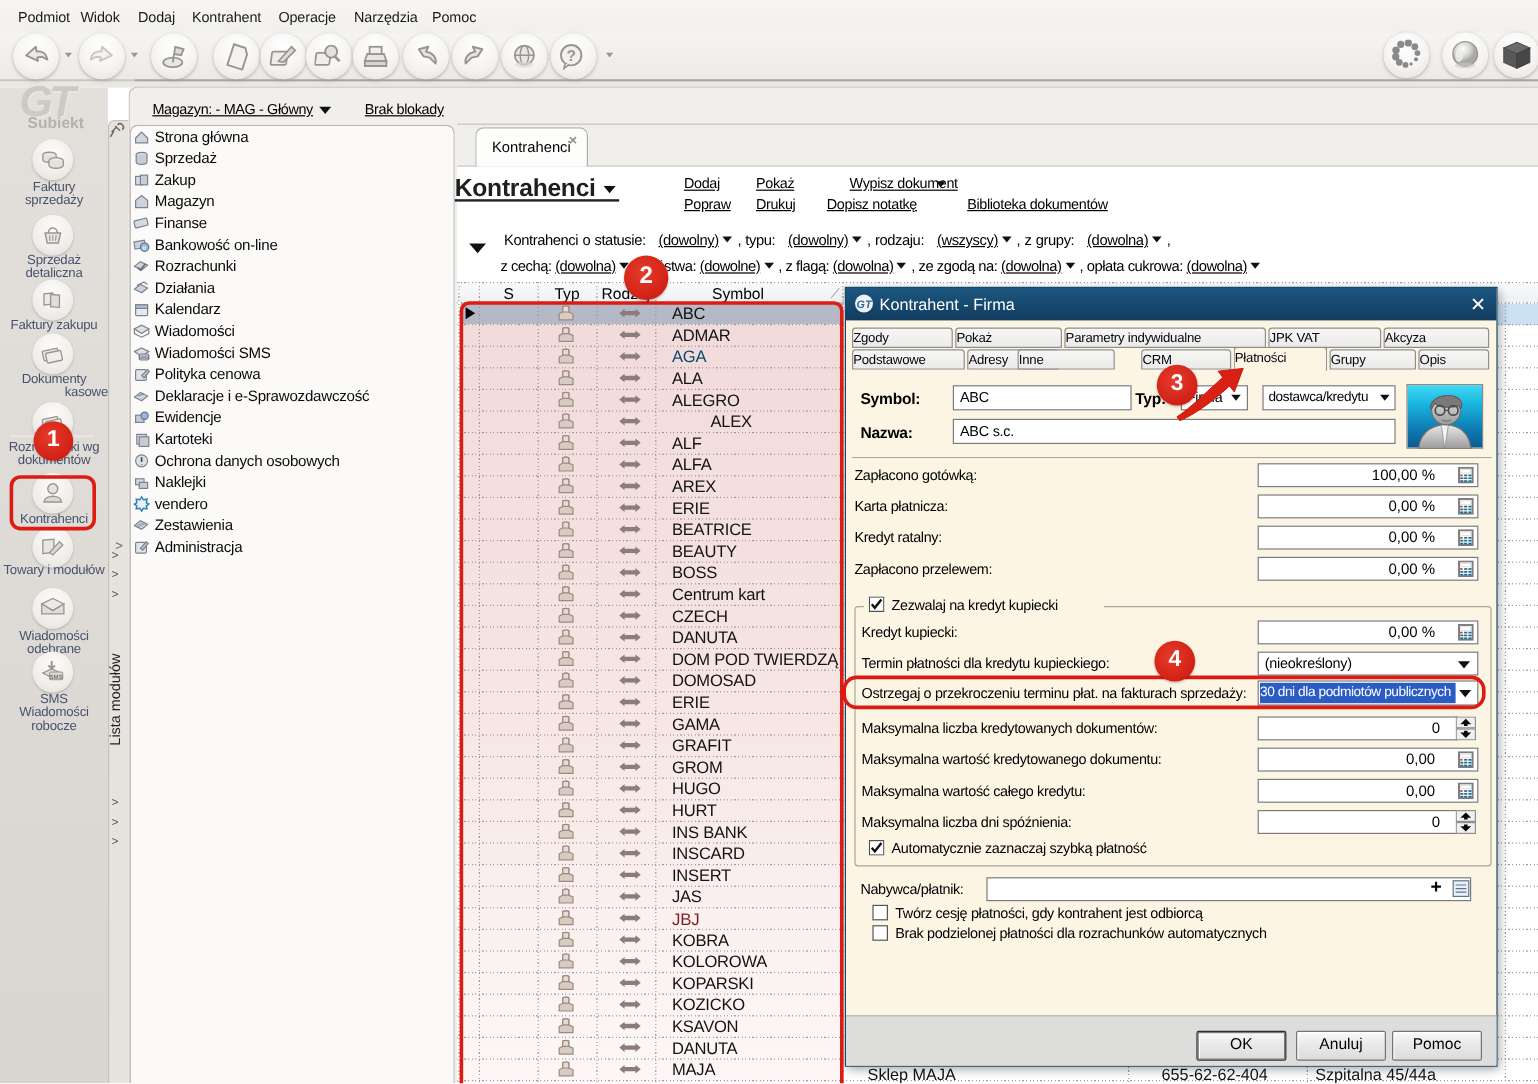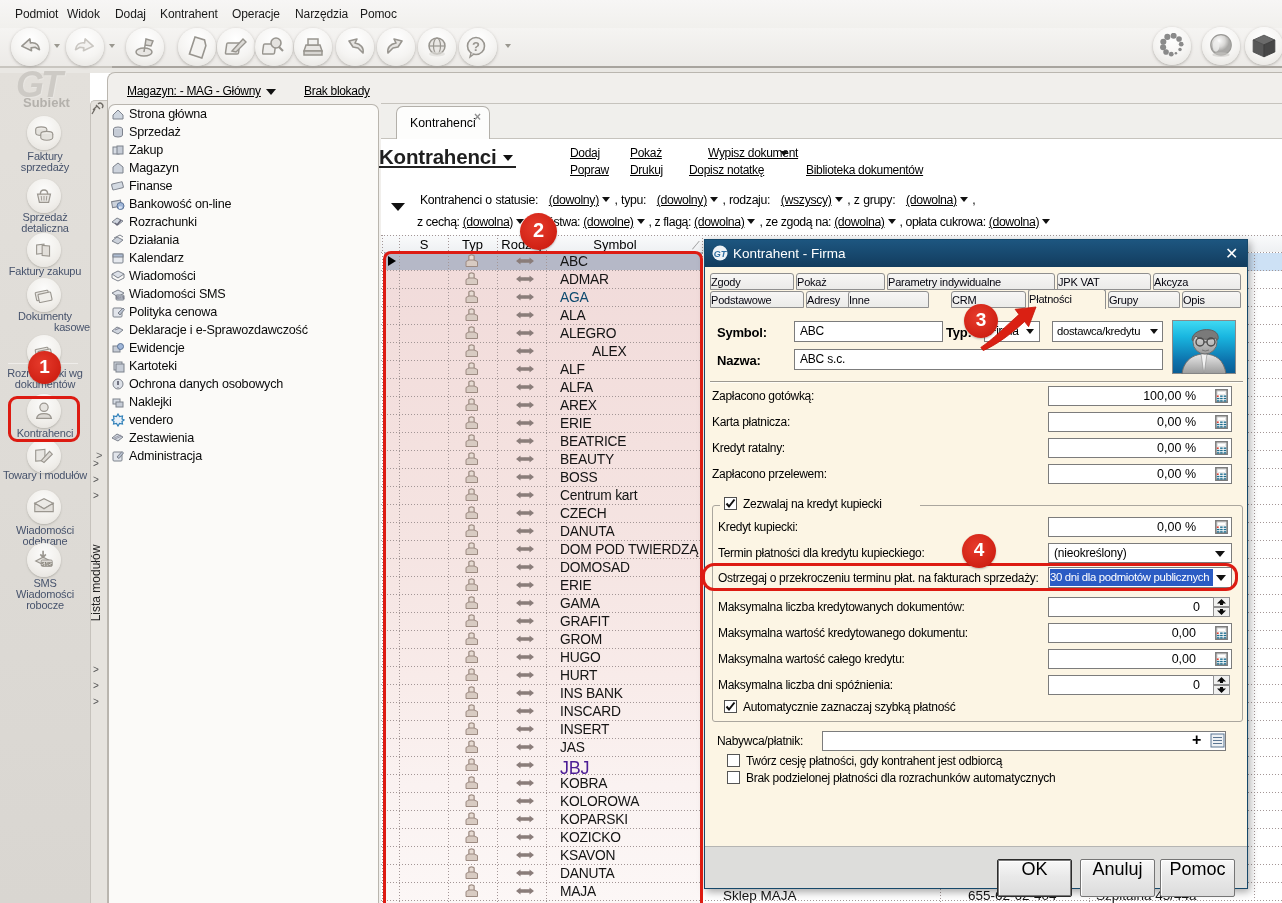--- a/index.html
+++ b/index.html
@@ -10,21 +10,21 @@
 .circ{position:absolute;border-radius:50%;background:radial-gradient(circle at 42% 38%,#e63b2c,#d02114 70%,#c41a0e);color:#fff;font-weight:bold;text-align:center;z-index:60;box-shadow:0 1px 2px rgba(0,0,0,.25)}
 .redbox{position:absolute;border:3px solid #dd1b12;border-radius:9px;z-index:55}
 .dotv{position:absolute;width:1px;background-image:repeating-linear-gradient(to bottom,#a39696 0,#a39696 1px,transparent 1px,transparent 3px)}
 .doth{position:absolute;height:1px;background-image:repeating-linear-gradient(to right,#a39696 0,#a39696 1px,transparent 1px,transparent 3px)}
 .tbtn{position:absolute;border-radius:50%;background:radial-gradient(circle at 50% 30%,#ffffff,#f5f4f2 55%,#e4e2de 100%);box-shadow:0 1px 3px rgba(160,158,152,.8)}
 .fld{position:absolute;background:#fff;border:1px solid #7c7c7c;font-size:12px;letter-spacing:-0.2px;color:#000;white-space:nowrap;overflow:hidden}
 .blbl{position:absolute;font-weight:bold;font-size:13px;letter-spacing:-0.2px;color:#000}
 .lbl{position:absolute;font-size:12px;letter-spacing:-0.3px;color:#000000;white-space:nowrap}
 .cb{position:absolute;width:13px;height:13px;background:#fff;border:1px solid #555}
 .calc{position:absolute;width:15px;height:14px}
-.btn3{position:absolute;width:75px;height:38px;background:linear-gradient(#f9f9f9,#e9e9e9 45%,#dcdcdc);border:1px solid #757575;border-radius:2px;text-align:center;font-size:18px;line-height:19px;color:#000}
+.btn3{position:absolute;width:75px;height:25px;background:linear-gradient(#f9f9f9,#e9e9e9 45%,#dcdcdc);border:1px solid #757575;border-radius:2px;text-align:center;font-size:13px;line-height:19px;color:#000}
 .tab{position:absolute;height:17px;background:linear-gradient(#f7f6f5,#ebebe9);border:1px solid #8f8f8f;border-radius:3px 3px 0 0;font-size:11px;letter-spacing:-0.2px;line-height:16px;color:#05050f}
 </style></head>
 <body>
 <div id="app">
 
 <div class="abs" style="left:0;top:0;width:1282px;height:28px;background:linear-gradient(#f7f6f5,#f1f0ed);font-size:12px;letter-spacing:-0.1px;color:#1a1a1a">
 <span class="abs" style="left:15px;top:7px">Podmiot</span>
 <span class="abs" style="left:67px;top:7px">Widok</span>
 <span class="abs" style="left:115px;top:7px">Dodaj</span>
 <span class="abs" style="left:160px;top:7px">Kontrahent</span>
@@ -668,21 +668,21 @@
       </svg>
       <div class="abs" style="left:560px;top:740px;font-size:13.8px;letter-spacing:-0.2px;color:#141414;white-space:nowrap">JAS</div>
       <svg class="abs" style="left:464px;top:758px" width="16" height="15" viewBox="0 0 16 15">
         <path d="M5 1.5 Q7.5 0.5 10 1.5 L10 6 L13.5 7.5 L13.5 12.5 L2 12.5 L2 7.5 L5 6 Z" fill="#d8cbc2" stroke="#9c8a81" stroke-width="1"></path>
         <path d="M5 1.5 Q7.5 0.5 10 1.5 L10 6 L5 6 Z" fill="#e7dcd4" stroke="#9c8a81" stroke-width="1"></path>
       </svg>
       <svg class="abs" style="left:516px;top:760px" width="18" height="10" viewBox="0 0 20 11">
         <path d="M0 5.5 L5 1.5 L5 3.5 L10.2 3.5 L10.2 7.5 L5 7.5 L5 9.5 Z" fill="#8a7d7a"></path>
         <path d="M20 5.5 L15 1.5 L15 3.5 L9.8 3.5 L9.8 7.5 L15 7.5 L15 9.5 Z" fill="#8a7d7a"></path>
       </svg>
-      <div class="abs" style="left:560px;top:758px;font-size:18px;letter-spacing:-0.2px;color:#4c1d95;white-space:nowrap">JBJ</div>
+      <div class="abs" style="left:560px;top:758px;font-size:14px;letter-spacing:-0.2px;color:#7f1d1d;white-space:nowrap">JBJ</div>
       <svg class="abs" style="left:464px;top:776px" width="16" height="15" viewBox="0 0 16 15">
         <path d="M5 1.5 Q7.5 0.5 10 1.5 L10 6 L13.5 7.5 L13.5 12.5 L2 12.5 L2 7.5 L5 6 Z" fill="#d8cbc2" stroke="#9c8a81" stroke-width="1"></path>
         <path d="M5 1.5 Q7.5 0.5 10 1.5 L10 6 L5 6 Z" fill="#e7dcd4" stroke="#9c8a81" stroke-width="1"></path>
       </svg>
       <svg class="abs" style="left:516px;top:778px" width="18" height="10" viewBox="0 0 20 11">
         <path d="M0 5.5 L5 1.5 L5 3.5 L10.2 3.5 L10.2 7.5 L5 7.5 L5 9.5 Z" fill="#8a7d7a"></path>
         <path d="M20 5.5 L15 1.5 L15 3.5 L9.8 3.5 L9.8 7.5 L15 7.5 L15 9.5 Z" fill="#8a7d7a"></path>
       </svg>
       <div class="abs" style="left:560px;top:776px;font-size:13.8px;letter-spacing:-0.2px;color:#141414;white-space:nowrap">KOBRA</div>
       <svg class="abs" style="left:464px;top:794px" width="16" height="15" viewBox="0 0 16 15">

